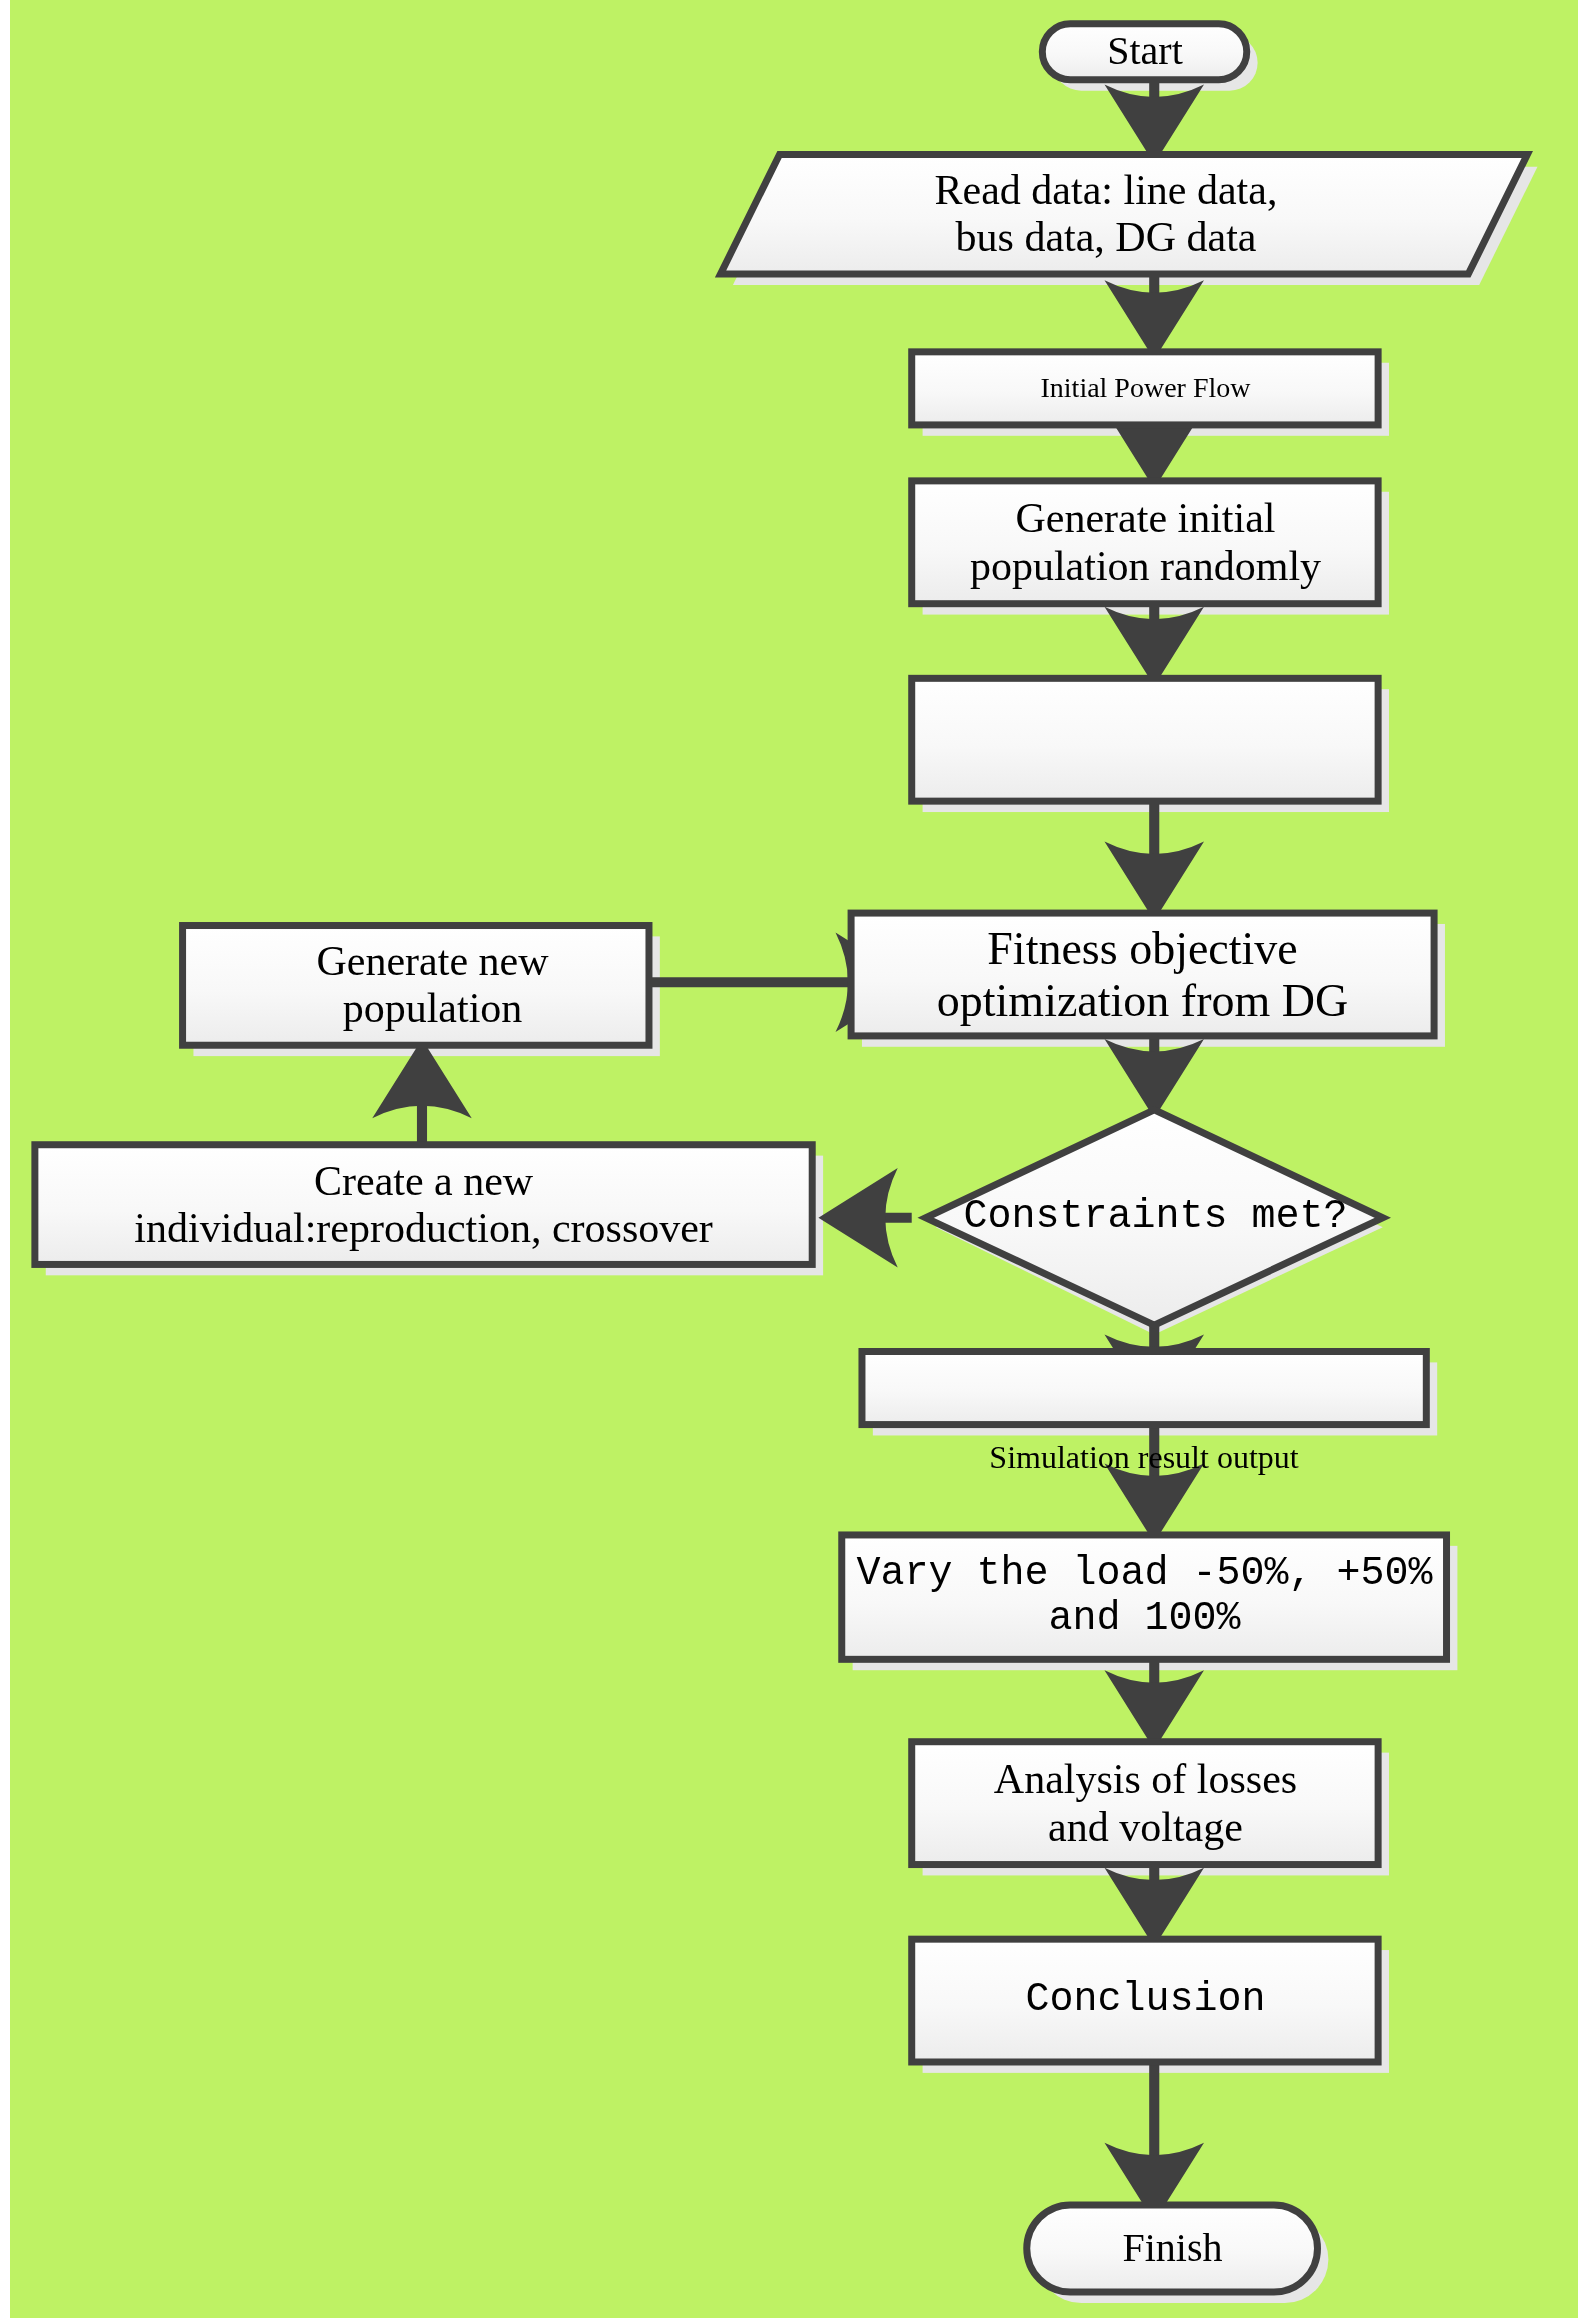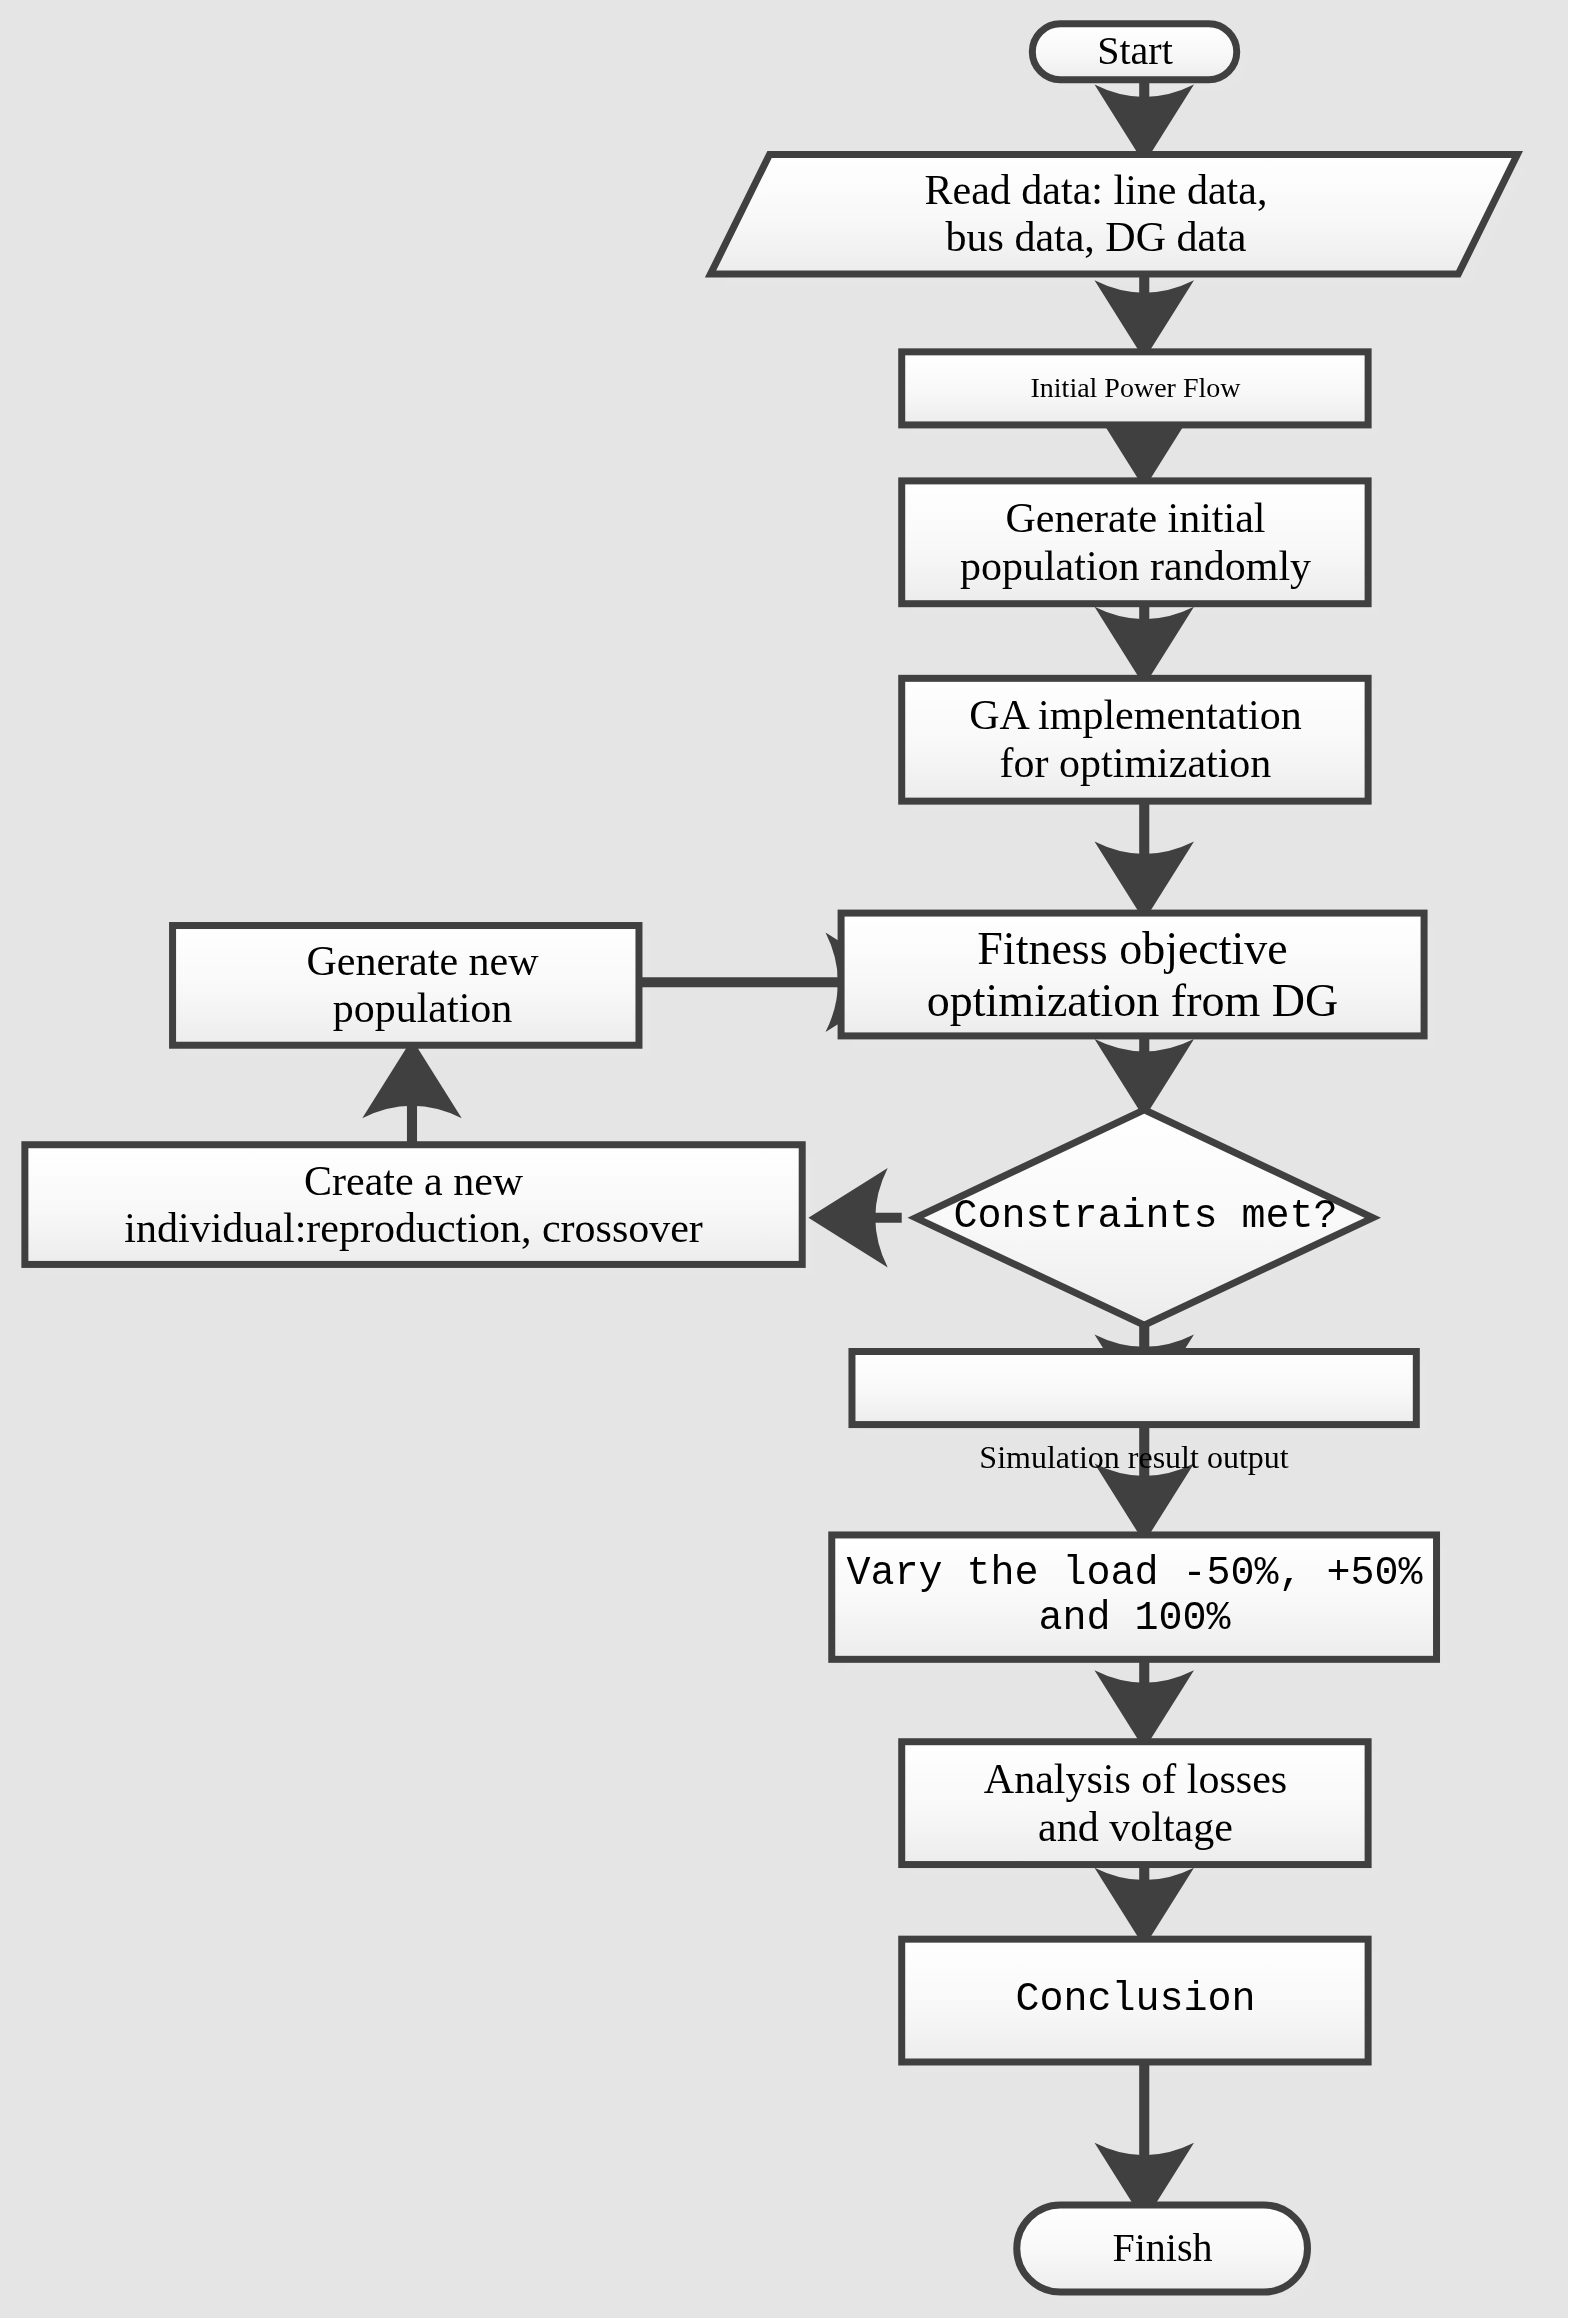--- a/index.html
+++ b/index.html
@@ -4,23 +4,24 @@
 <style>
   html, body {
     margin: 0;
     padding: 0;
     background: #ffffff;
   }
   #chart-root {
     position: relative;
     width: 1568px;
     height: 2319px;
-    background: #e5e5e5;
+    background: #bef264;
     overflow: hidden;
     font-family: "Liberation Serif", serif;
+    margin-left: 10px;
   }
   #flow-svg {
     position: absolute;
     left: 0;
     top: 0;
     width: 1578px;
     height: 2319px;
   }
   .node-label {
     position: absolute;
@@ -135,22 +136,20 @@
   <div class="node-label" style="left:1033px; top:23px; width:204px; height:56px; font-size:40px;">Start</div>
 
   <div class="node-label" style="left:723px; top:154px; width:746px; height:120px; font-size:42px;">Read data: line data,
 bus data, DG data</div>
 
   <div class="node-label" style="left:902px; top:351px; width:467px; height:73px; font-size:28px;">Initial Power Flow</div>
 
   <div class="node-label" style="left:893px; top:481px; width:485px; height:123px; font-size:42px;">Generate initial
 population randomly</div>
 
-  <div class="node-label" style="left:902px; top:678px; width:467px; height:123px; font-size:42px;">GA implementation
-for optimization</div>
 
   <div class="node-label" style="left:841px; top:913px; width:583px; height:123px; font-size:46px;">Fitness objective
 optimization from DG</div>
 
   <div class="node-label" style="left:189px; top:925px; width:467px; height:120px; font-size:42px;">Generate new
 population</div>
 
   <div class="node-label" style="left:15.6px; top:1145px; width:796px; height:120px; font-size:42px;">Create a new
 individual:reproduction, crossover</div>
 

